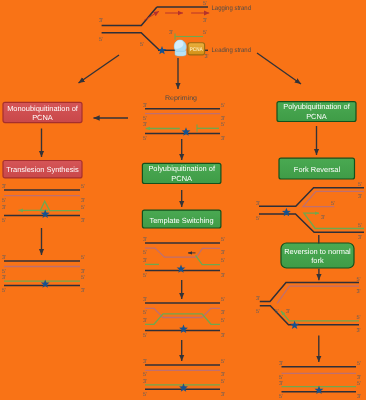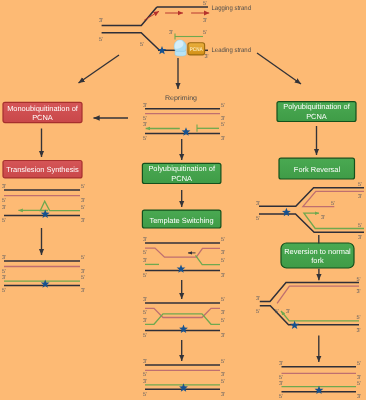--- a/index.html
+++ b/index.html
@@ -1,18 +1,18 @@
 <!DOCTYPE html>
 <html><head>
 <meta charset="utf-8">
 <style>
   html,body{margin:0;padding:0;background:#ffffff;}
   body{width:366px;height:400px;position:relative;overflow:hidden;
        font-family:"Liberation Sans",sans-serif;-webkit-font-smoothing:antialiased;text-rendering:geometricPrecision;}
-  #root{position:absolute;left:0;top:0;width:366px;height:400px;background:#fdba74;}
+  #root{position:absolute;left:0;top:0;width:366px;height:400px;background:#f97316;}
   svg#scene{position:absolute;left:0;top:0;width:366px;height:400px;display:block;}
   svg text, text{dominant-baseline:auto;-webkit-font-smoothing:antialiased;text-rendering:geometricPrecision;}
   .pl{font-size:5.6px;fill:#5d5d62;font-family:"Liberation Sans",sans-serif;}
   .sl{font-size:6.7px;fill:#4a4a4a;font-family:"Liberation Sans",sans-serif;}
   .bt{font-size:7.45px;fill:#ffffff;font-family:"Liberation Sans",sans-serif;}
   .pcnat{font-size:5.5px;fill:#fde9b8;font-family:"Liberation Sans",sans-serif;font-weight:bold;opacity:0.95;}
 </style>
 </head>
 <body>
 

